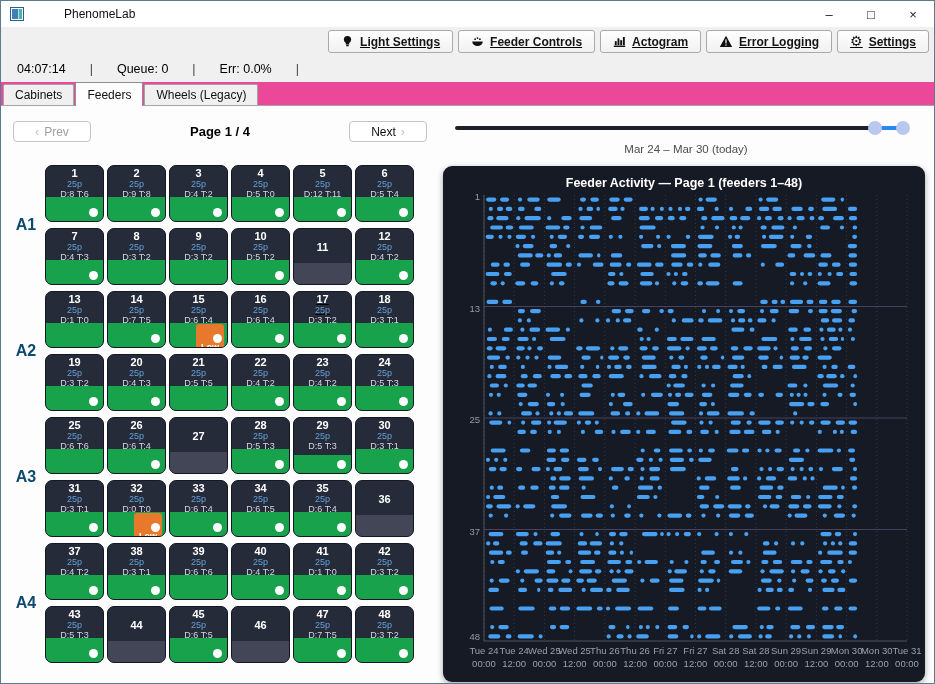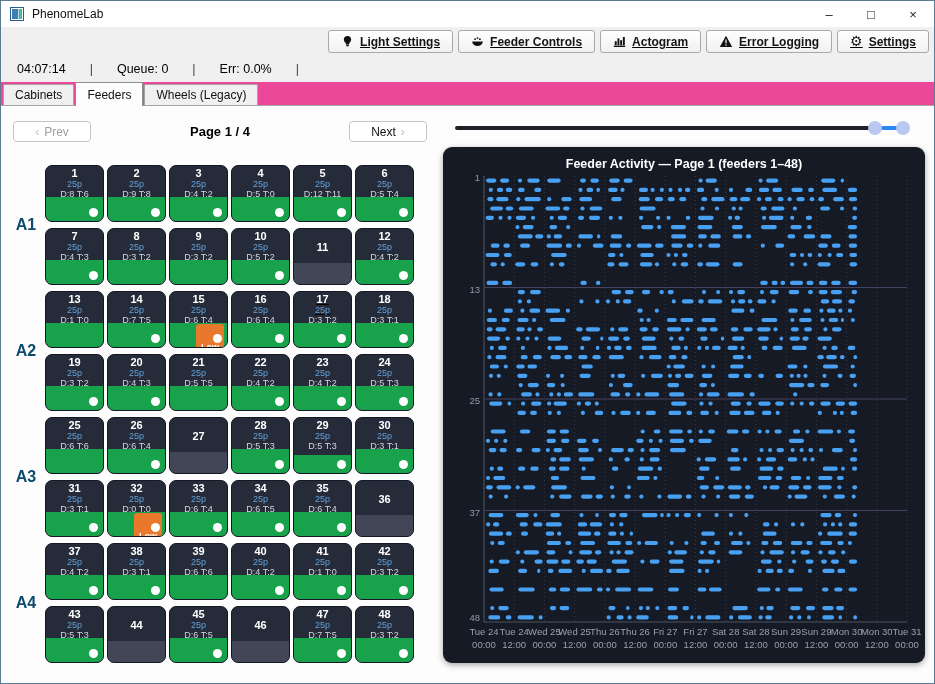--- a/index.html
+++ b/index.html
@@ -1,20 +1,20 @@
 <!DOCTYPE html>
 <html><head>
 <meta charset="utf-8">
 <style>
   * { margin:0; padding:0; box-sizing:border-box; }
   html,body { width:935px; height:684px; font-family:"Liberation Sans", sans-serif; background:#e8e8e8; }
   .window { width:935px; height:684px; border:1px solid #5a7b90; background:#f0f0f0; display:flex; flex-direction:column; overflow:hidden; }
 
   
-  .titlebar { height:26px; background:#ffffff; display:flex; align-items:center; flex:0 0 auto; }
+  .titlebar { height:26px; background:#ffffff; display:flex; align-items:center; flex:0 0 auto;gap:32px; }
   .app-icon { margin-left:9px; width:14px; height:14px; flex:0 0 auto; }
   .app-title { margin-left:8px; font-size:12px; color:#111; }
   .win-controls { margin-left:auto; display:flex; align-items:center; height:100%; }
   .win-btn { width:42px; height:100%; display:flex; align-items:center; justify-content:center; font-size:13px; color:#222; cursor:default; }
 
   
   .toolbar-row { height:29px; background:#f0f0f0; display:flex; justify-content:flex-end; align-items:center; gap:5px; padding:0 5px; flex:0 0 auto;text-decoration:underline; }
   .tbtn { height:23px; display:flex; align-items:center; gap:6px; padding:0 12px; background:linear-gradient(#fefefe,#f1f1f1); border:1px solid #a9a9a9; border-radius:3px; font-size:12px; font-weight:700; color:#151515; }
   .tbtn .ticon { display:flex; align-items:center; }
   .gear-glyph { font-family:"DejaVu Sans", sans-serif; font-size:14px; line-height:13px; }
@@ -626,20 +626,21 @@
         </div>
     </div>
 
     <div class="right-pane">
       <div class="slider" id="date-slider">
         <div class="slider-track"></div>
         <div class="slider-fill" id="slider-fill" style="left: 92.8%; width: 6%;"></div>
         <div class="slider-handle" id="slider-h1" style="left: calc(92.8% - 7px);"></div>
         <div class="slider-handle" id="slider-h2" style="left: calc(98.8% - 7px);"></div>
       </div>
+      <div class="slider-caption">Mar 24 – Mar 30 (today)</div>
 
       <div class="acto-panel">
         <div class="acto-title">Feeder Activity — Page 1  (feeders 1–48)</div>
         <svg class="acto-svg" id="acto-svg" width="482" height="484" viewBox="0 0 482 484">
             <line x1="41.0" y1="5" x2="41.0" y2="451" stroke="#343a4b" stroke-width="1" stroke-dasharray="1 3"></line>
             <line x1="71.2" y1="5" x2="71.2" y2="451" stroke="#343a4b" stroke-width="1" stroke-dasharray="1 3"></line>
             <line x1="101.4" y1="5" x2="101.4" y2="451" stroke="#343a4b" stroke-width="1" stroke-dasharray="1 3"></line>
             <line x1="131.6" y1="5" x2="131.6" y2="451" stroke="#343a4b" stroke-width="1" stroke-dasharray="1 3"></line>
             <line x1="161.9" y1="5" x2="161.9" y2="451" stroke="#343a4b" stroke-width="1" stroke-dasharray="1 3"></line>
             <line x1="192.1" y1="5" x2="192.1" y2="451" stroke="#343a4b" stroke-width="1" stroke-dasharray="1 3"></line>

